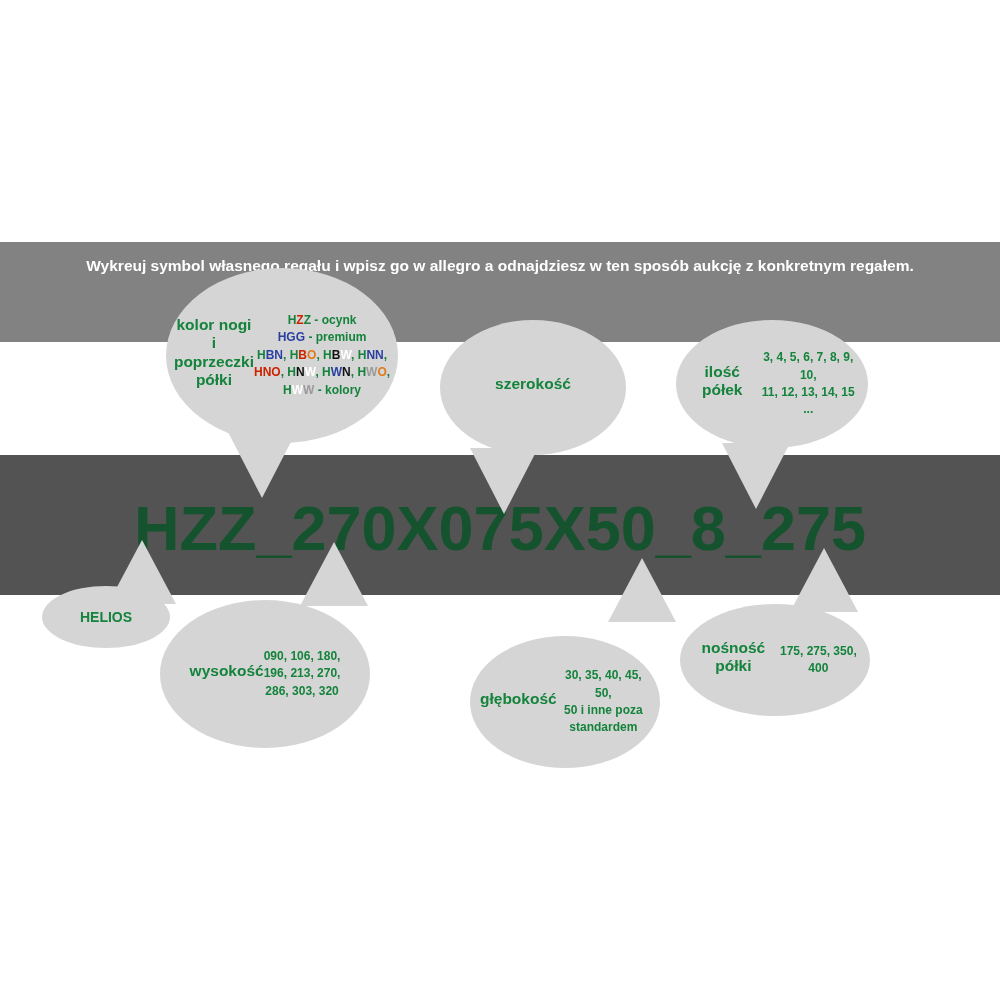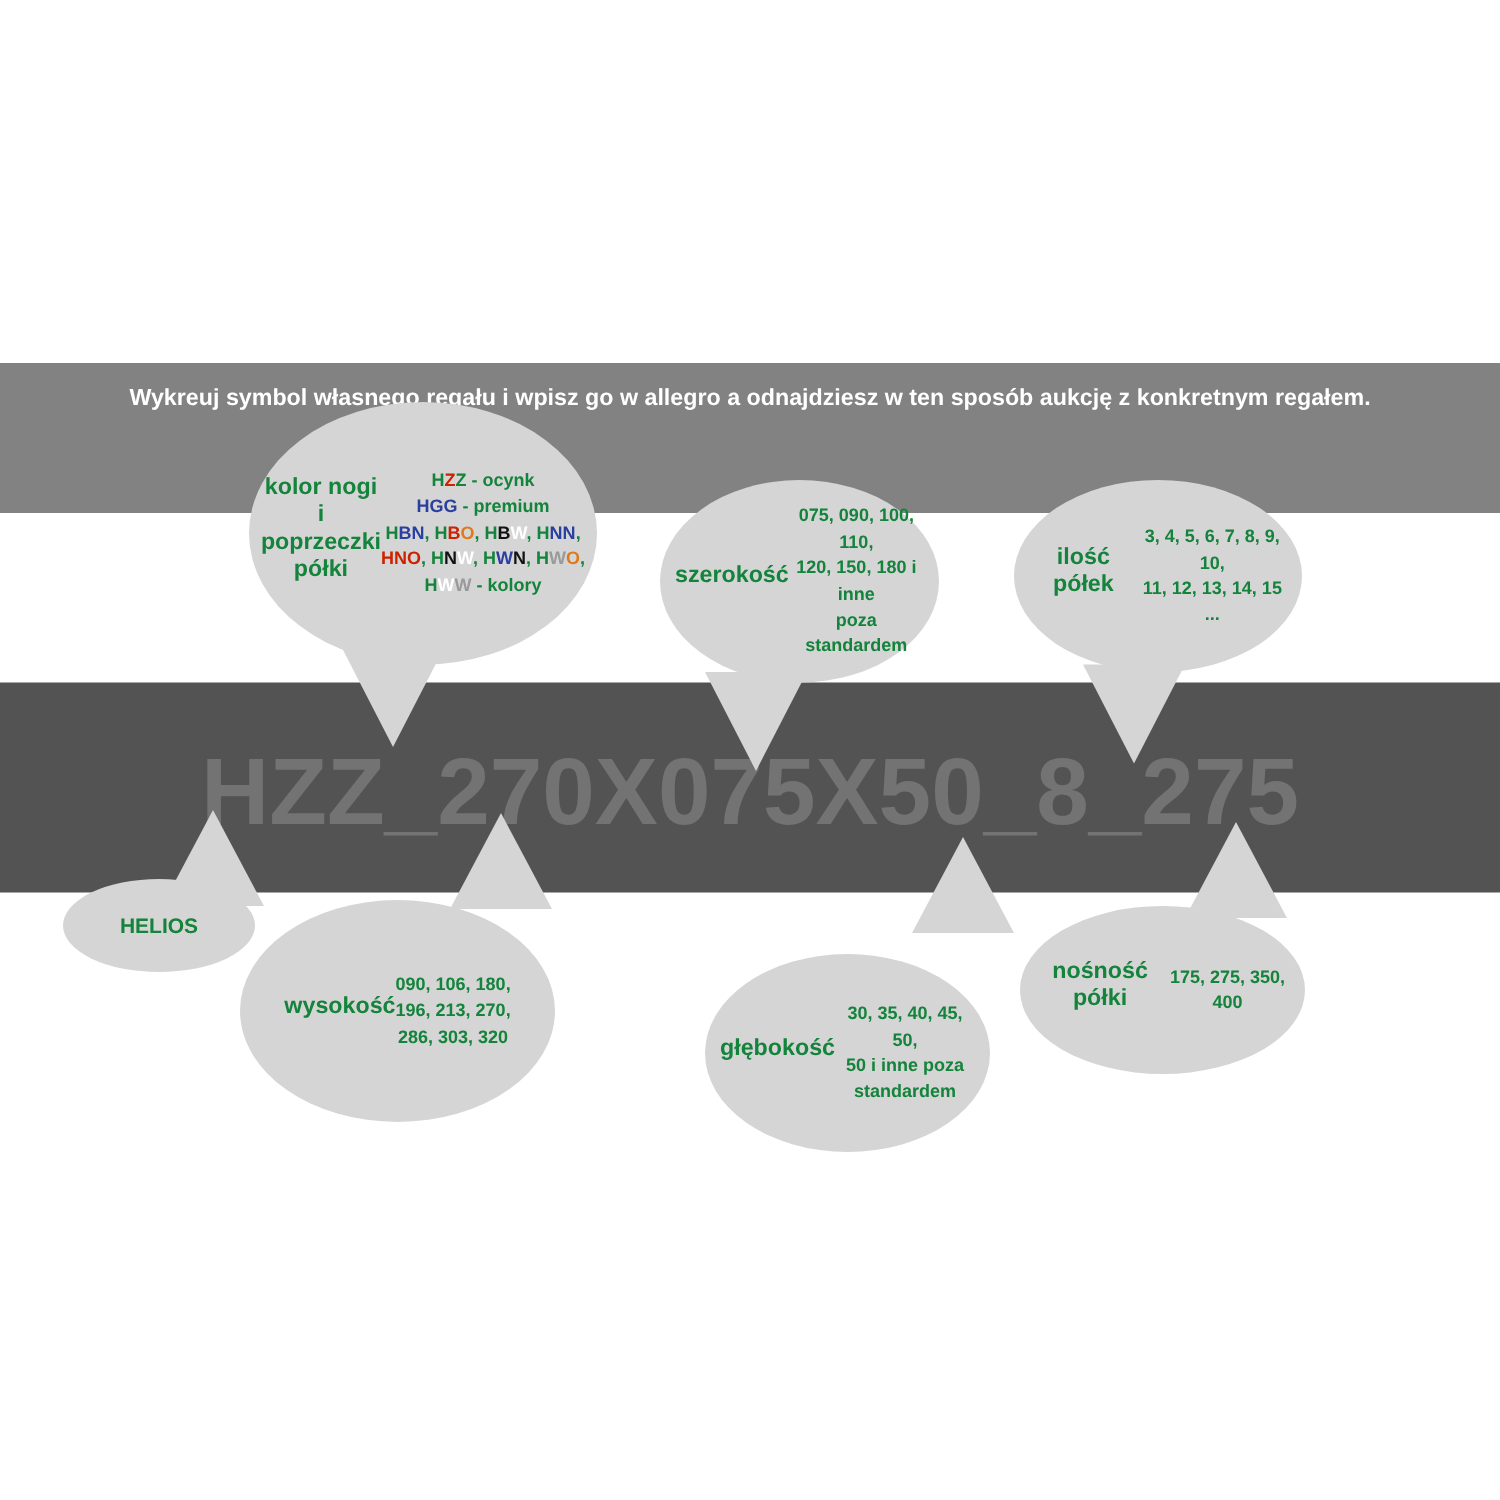--- a/index.html
+++ b/index.html
@@ -48,21 +48,21 @@
     line-height: 1.45;
   }
 
   
   .code {
     position: absolute;
     top: 492px;
     left: 0;
     width: 1000px;
     text-align: center;
-    color: #737373;
+    color: #14532d;
     font-size: 63px;
     font-weight: bold;
     letter-spacing: 0px;
   }
 
   
   .bubble {
     position: absolute;
     background: #d5d5d5;
     border-radius: 50% / 50%;
@@ -165,25 +165,20 @@
       <div class="kolor-line"><span class="c-blue">HGG</span><span class="c-green"> - premium</span></div>
       <div class="kolor-line"><span class="c-green">H</span><span class="c-blue">BN</span><span class="c-green">, H</span><span class="c-red">B</span><span class="c-orange">O</span><span class="c-green">, H</span><span class="c-black">B</span><span class="c-white">W</span><span class="c-green">, H</span><span class="c-blue">NN</span><span class="c-green">,</span></div>
       <div class="kolor-line"><span class="c-red">HNO</span><span class="c-green">, H</span><span class="c-black">N</span><span class="c-white">W</span><span class="c-green">, H</span><span class="c-blue">W</span><span class="c-black">N</span><span class="c-green">, H</span><span class="c-grey">W</span><span class="c-orange">O</span><span class="c-green">,</span></div>
       <div class="kolor-line"><span class="c-green">H</span><span class="c-white">W</span><span class="c-grey">W</span><span class="c-green"> - kolory</span></div>
     </div>
   </div>
 
   <div class="tail tail-down" id="t-szer"></div>
   <div class="bubble" id="b-szer">
     <div class="title">szerokość</div>
-    <div class="body">
-      <div>075, 090, 100, 110,</div>
-      <div>120, 150, 180  i inne</div>
-      <div>poza standardem</div>
-    </div>
   </div>
 
   <div class="tail tail-down" id="t-ilosc"></div>
   <div class="bubble" id="b-ilosc">
     <div class="title">ilość półek</div>
     <div class="body">
       <div>3, 4, 5, 6, 7, 8, 9, 10,</div>
       <div>11, 12, 13, 14, 15 ...</div>
     </div>
   </div>

